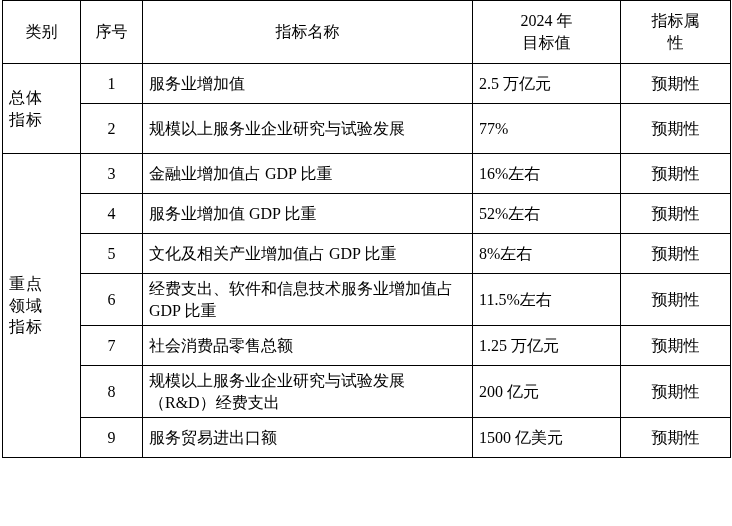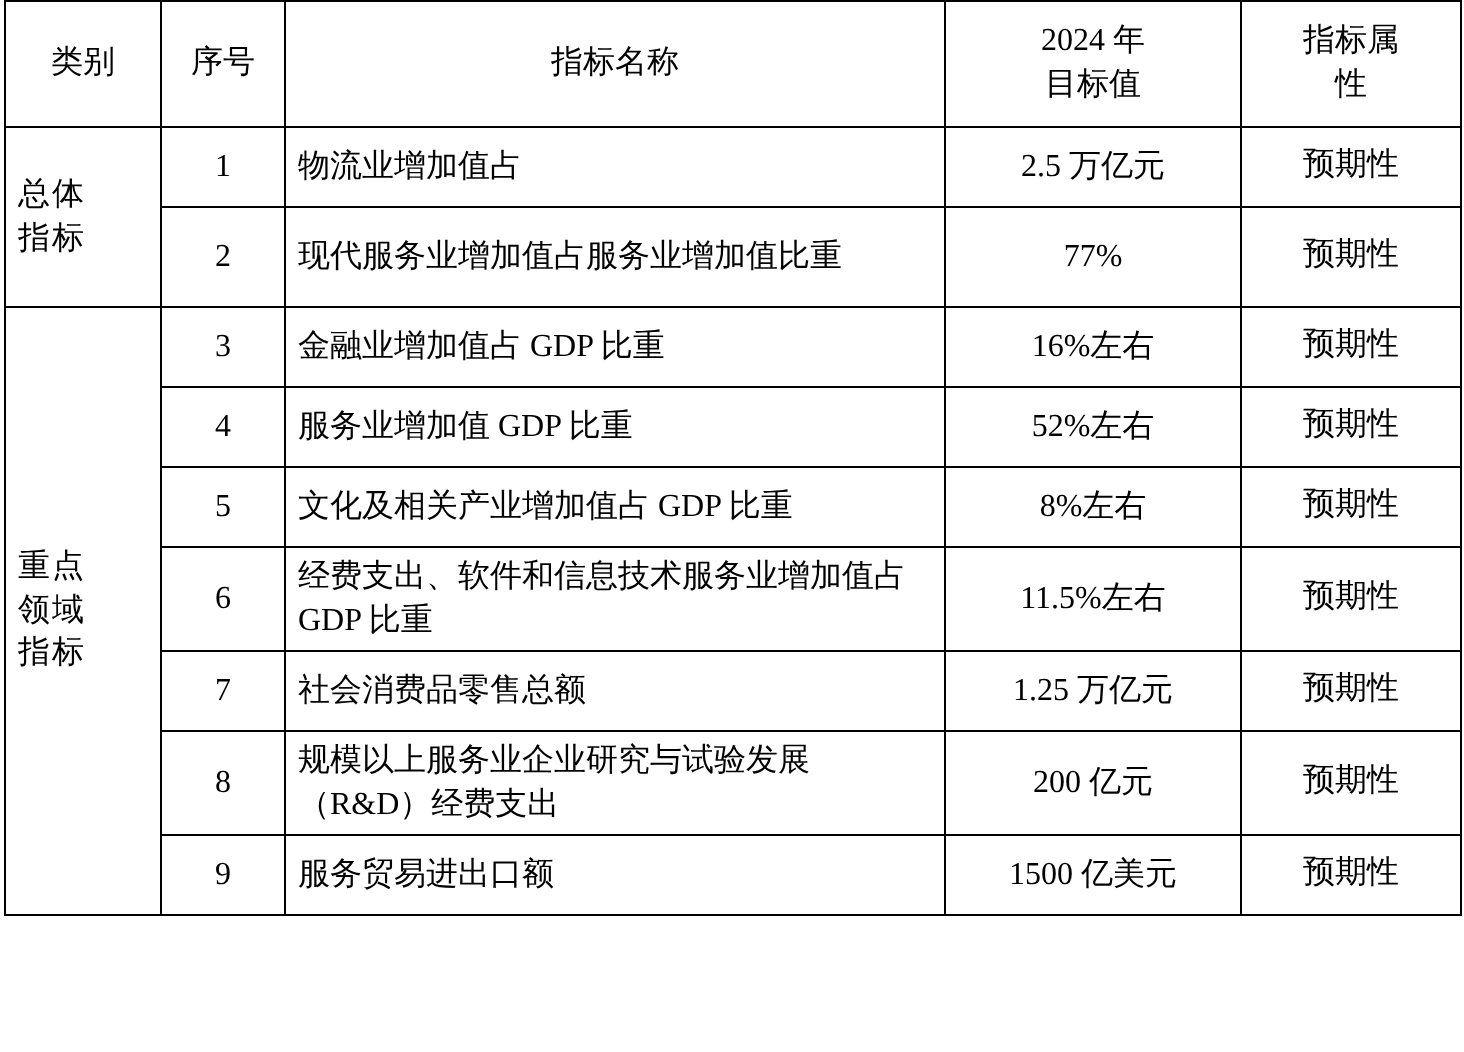--- a/index.html
+++ b/index.html
@@ -56,27 +56,25 @@
     text-align: center;
     font-size: 16px;
   }
   td.name-cell {
     text-align: left;
     font-size: 16px;
     padding-left: 10px;
     padding-right: 8px;
   }
   td.val-cell {
-    text-align: center;
     font-size: 16px;
   }
   td.attr-cell {
     text-align: center;
     font-size: 16px;
-    font-family: Liberation Mono, monospace;
   }
   .row-h1 { height: 40px; }
   .row-h2 { height: 50px; }
 </style>
 </head>
 <body>
 
 <div class="sheet">
   <table class="indicator-table">
     <colgroup>
@@ -102,27 +100,27 @@
       </tr>
     </thead>
     <tbody>
 
       <tr class="row-h1">
         <td class="cat-cell" rowspan="2">
           <div>总体</div>
           <div>指标</div>
         </td>
         <td class="no-cell">1</td>
-        <td class="name-cell">物流业增加值占</td>
+        <td class="name-cell">服务业增加值</td>
         <td class="val-cell">2.5 万亿元</td>
         <td class="attr-cell">预期性</td>
       </tr>
       <tr class="row-h2">
         <td class="no-cell">2</td>
-        <td class="name-cell">现代服务业增加值占服务业增加值比重</td>
+        <td class="name-cell">规模以上服务业企业研究与试验发展</td>
         <td class="val-cell">77%</td>
         <td class="attr-cell">预期性</td>
       </tr>
 
       <tr class="row-h1">
         <td class="cat-cell" rowspan="7">
           <div>重点</div>
           <div>领域</div>
           <div>指标</div>
         </td>

